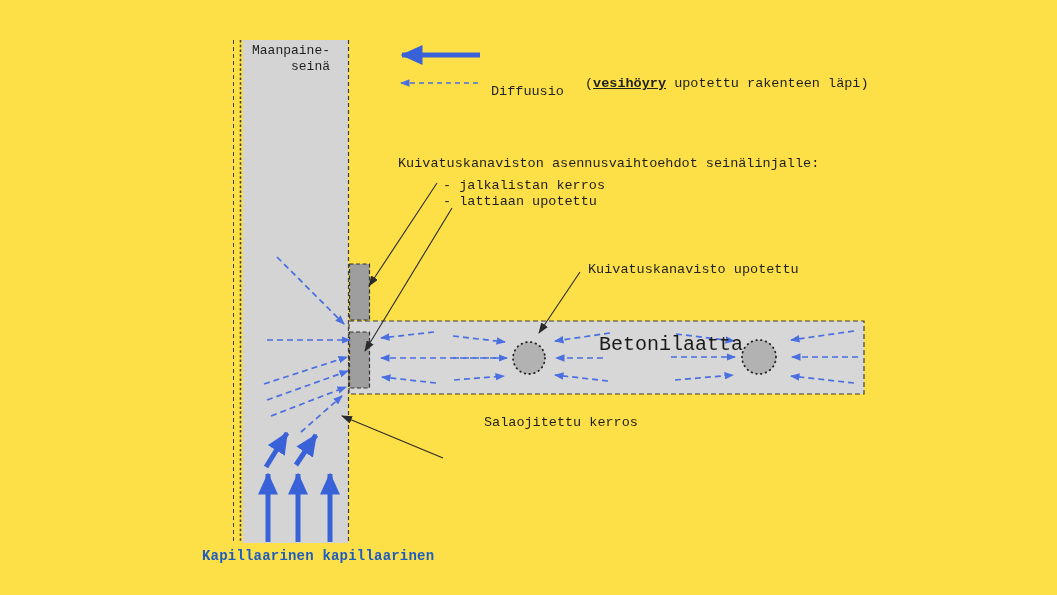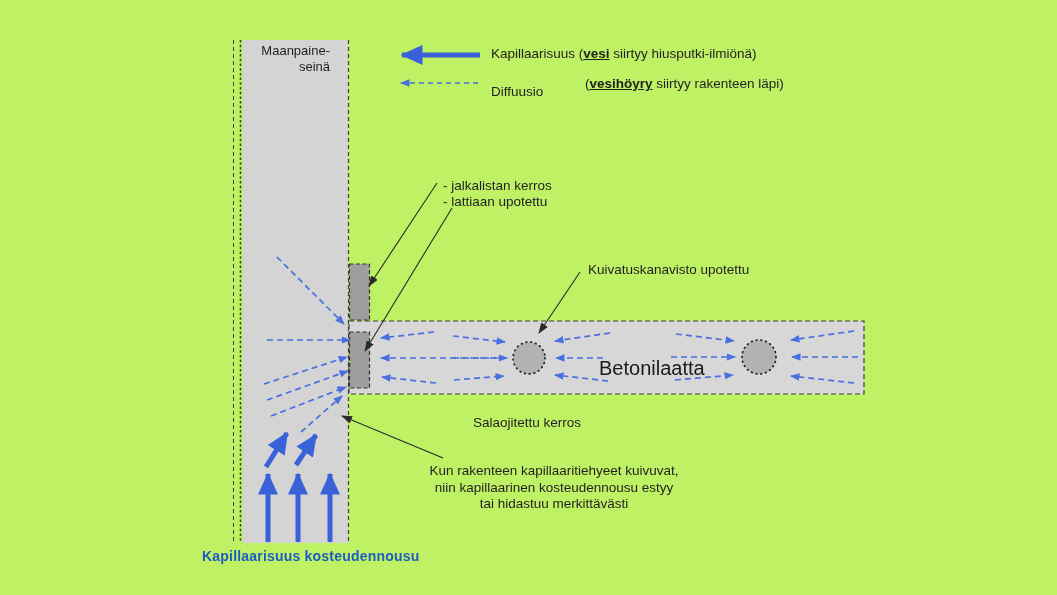--- a/index.html
+++ b/index.html
@@ -8,22 +8,22 @@
     --label-blue:#1e5cc1;
     --wall-gray:#d4d4d4;
     --slab-gray:#d7d7d7;
     --channel-gray:#9e9e9e;
     --circle-gray:#b2b2b2;
     --line-dark:#3f3f3f;
     --text-dark:#1f1f1f;
   }
   html,body{margin:0;padding:0;background:#fff;}
   .canvas{
-    position:relative;width:1057px;height:595px;background:#bef264;overflow:hidden;
-    font-family:Liberation Sans, sans-serif;color:var(--text-dark);
+    position:relative;width:1057px;height:595px;background:#fde047;overflow:hidden;
+    font-family:Liberation Mono, monospace;color:var(--text-dark);
   }
   .abs{position:absolute;white-space:nowrap;}
   .t13{font-size:13.5px;line-height:16px;}
   .t-note{font-size:13.5px;line-height:16.5px;text-align:center;white-space:normal;}
   .t-slab{font-size:20px;color:#1a1a1a;}
   .t-wall{font-size:13px;line-height:16px;text-align:right;}
   .t-cap{font-size:14px;font-weight:bold;color:var(--label-blue);letter-spacing:.2px;}
   .emph{font-weight:bold;text-decoration:underline;}
   svg{position:absolute;left:0;top:0;}
   .shape-wall{fill:var(--wall-gray);}
@@ -121,38 +121,31 @@
       <line class="leader" x1="580" y1="272" x2="539" y2="333" marker-end="url(#mBlack)"></line>
       <line class="leader" x1="443" y1="458" x2="342" y2="416" marker-end="url(#mBlack)"></line>
     </g>
   </svg>
 
   <div class="abs t-wall" style="left:248px;top:43px;width:82px;">
     <span style="display:block;">Maanpaine-</span>
     <span style="display:block;text-align:right;">seinä</span>
   </div>
 
-  <div class="abs t13" style="left:491px;top:46px;">
-    <span>Kapillaarisuus (</span><span class="emph">vesi</span><span> siirtyy hiusputki-ilmiönä)</span>
-  </div>
   <div class="abs t13" style="left:491px;top:84px;text-align:center;">Diffuusio</div>
   <div class="abs t13" style="left:585px;top:76px;">
-    <span>(</span><span class="emph">vesihöyry</span><span> siirtyy rakenteen läpi)</span>
+    <span>(</span><span class="emph">vesihöyry</span><span> upotettu rakenteen läpi)</span>
   </div>
 
+  <div class="abs t13" style="left:398px;top:156px;">Kuivatuskanaviston asennusvaihtoehdot seinälinjalle:</div>
   <div class="abs t13" style="left:443px;top:178px;">- jalkalistan kerros</div>
   <div class="abs t13" style="left:443px;top:194px;text-align:right;">- lattiaan upotettu</div>
 
   <div class="abs t13" style="left:588px;top:262px;">Kuivatuskanavisto upotettu</div>
 
-  <div class="abs t-slab" style="left:599px;top:333px;margin-top:24px;">Betonilaatta</div>
+  <div class="abs t-slab" style="left:599px;top:333px;">Betonilaatta</div>
 
-  <div class="abs t13" style="left:473px;top:415px;">Salaojitettu kerros</div>
+  <div class="abs t13" style="left:484px;top:415px;">Salaojitettu kerros</div>
 
-  <div class="abs t-note" style="left:420px;top:463px;width:268px;">
-    <span style="display:block;">Kun rakenteen kapillaaritiehyeet kuivuvat,</span>
-    <span style="display:block;">niin kapillaarinen kosteudennousu estyy</span>
-    <span style="display:block;">tai hidastuu merkittävästi</span>
-  </div>
 
-  <div class="abs t-cap" style="left:202px;top:548px;">Kapillaarisuus kosteudennousu</div>
+  <div class="abs t-cap" style="left:202px;top:548px;">Kapillaarinen kapillaarinen</div>
 
 </div>
 
 </body></html>

